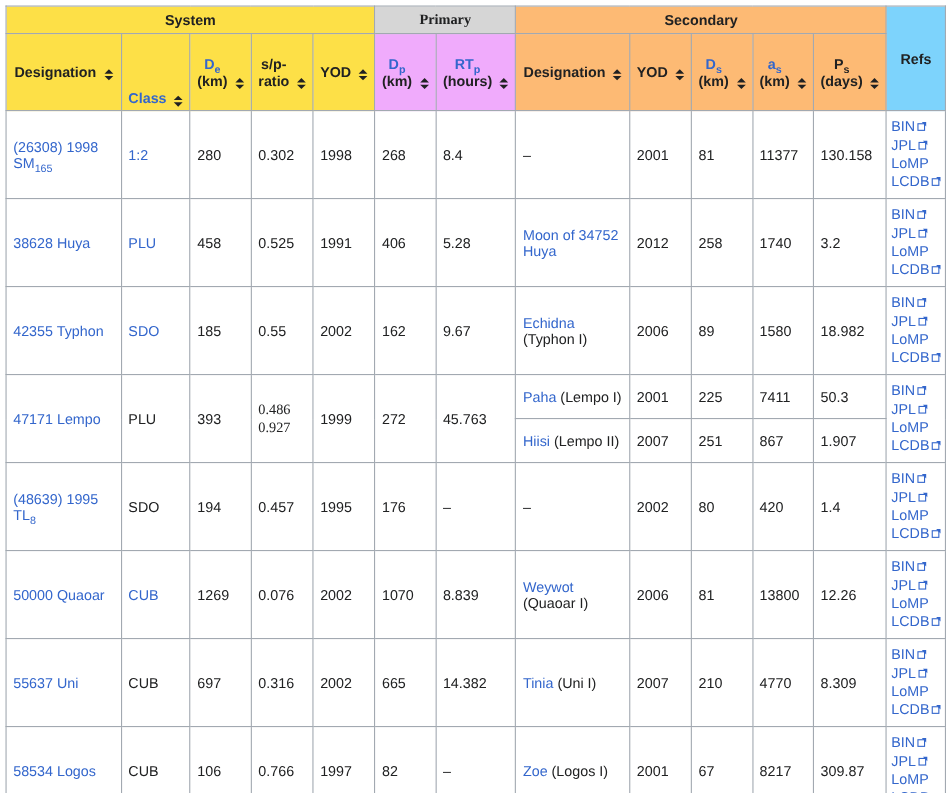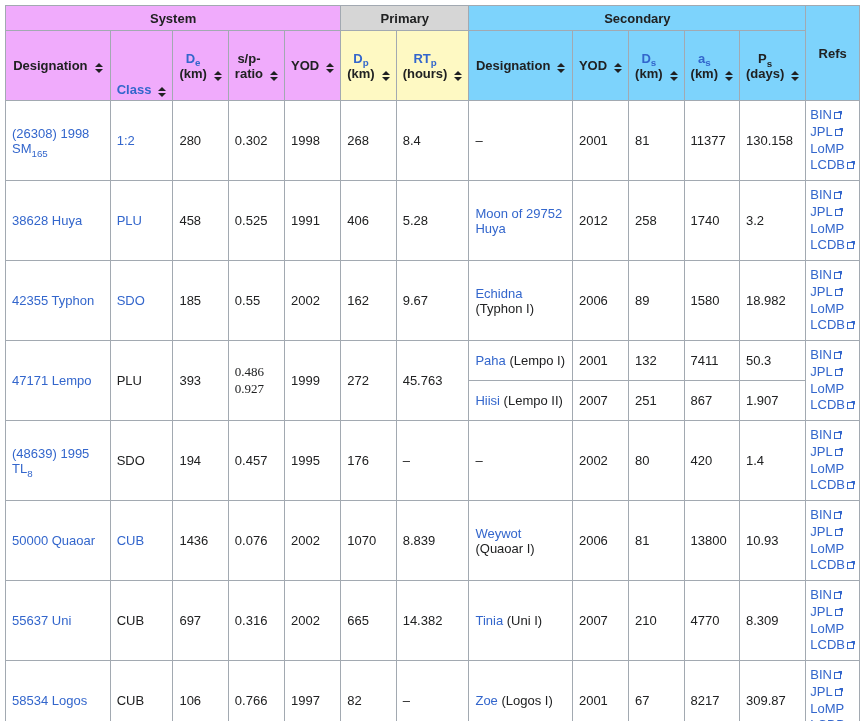--- a/index.html
+++ b/index.html
@@ -19,24 +19,24 @@
     vertical-align:middle;
     text-align:left;
     word-wrap:break-word;
     overflow-wrap:break-word;
   }
   th{text-align:center;font-weight:bold;}
   thead tr.group-row th{padding:2px 4px;height:20px;}
   thead tr.cols-row th{height:42px;}
   tbody tr{height:80px;}
   tbody tr.half{height:40px;}
-  .bg-sys{background:#f0abfc;}
-  .bg-pri{background:#d6d6d6;}
-  .bg-pri2{background:#fef9c3;}
-  .bg-sec{background:#7dd3fc;}
+  .bg-sys{background:#fde047;}
+  .bg-pri{background:#d6d6d6;font-family:Liberation Serif, serif;}
+  .bg-pri2{background:#f0abfc;}
+  .bg-sec{background:#fdba74;}
   .bg-refs{background:#7dd3fc;}
   .lnk{color:#3366cc;text-decoration:none;cursor:pointer;}
   .b{font-weight:normal;}
   .hl{color:#3366cc;margin-top:48px;}
   sub{font-size:75%;line-height:0;}
   .thc{display:flex;align-items:flex-end;justify-content:center;gap:7px;}
   .lbl{text-align:center;min-width:0;}
   .sort-icon{display:inline-flex;flex-direction:column;align-items:center;gap:2px;flex:0 0 auto;}
   .sort-icon i{display:block;width:0;height:0;}
   .sort-icon .tu{border-left:4px solid transparent;border-right:4px solid transparent;border-bottom:4px solid #202122;}
@@ -209,21 +209,21 @@
     </tr>
 
     <tr>
       <td><a class="lnk b">38628 Huya</a></td>
       <td><a class="lnk">PLU</a></td>
       <td>458</td>
       <td>0.525</td>
       <td>1991</td>
       <td>406</td>
       <td>5.28</td>
-      <td><a class="lnk">Moon of 29752 Huya</a></td>
+      <td><a class="lnk">Moon of 34752 Huya</a></td>
       <td>2012</td>
       <td>258</td>
       <td>1740</td>
       <td>3.2</td>
       <td class="c-refs">
         <div class="ref-line"><a class="lnk">BIN</a><span class="ext"></span></div>
         <div class="ref-line"><a class="lnk">JPL</a><span class="ext"></span></div>
         <div class="ref-line"><a class="lnk">LoMP</a></div>
         <div class="ref-line"><a class="lnk">LCDB</a><span class="ext"></span></div>
       </td>
@@ -256,21 +256,21 @@
       <td rowspan="2">393</td>
       <td rowspan="2" class="sp-stack">
           <div>0.486</div>
           <div>0.927</div>
         </td>
       <td rowspan="2">1999</td>
       <td rowspan="2">272</td>
       <td rowspan="2">45.763</td>
       <td><a class="lnk b">Paha</a><span> (Lempo I)</span></td>
       <td>2001</td>
-      <td>132</td>
+      <td>225</td>
       <td>7411</td>
       <td>50.3</td>
       <td rowspan="2" class="c-refs">
         <div class="ref-line"><a class="lnk">BIN</a><span class="ext"></span></div>
         <div class="ref-line"><a class="lnk">JPL</a><span class="ext"></span></div>
         <div class="ref-line"><a class="lnk">LoMP</a></div>
         <div class="ref-line"><a class="lnk">LCDB</a><span class="ext"></span></div>
       </td>
     </tr>
     <tr class="half">
@@ -298,30 +298,30 @@
         <div class="ref-line"><a class="lnk">BIN</a><span class="ext"></span></div>
         <div class="ref-line"><a class="lnk">JPL</a><span class="ext"></span></div>
         <div class="ref-line"><a class="lnk">LoMP</a></div>
         <div class="ref-line"><a class="lnk">LCDB</a><span class="ext"></span></div>
       </td>
     </tr>
 
     <tr>
       <td><a class="lnk b">50000 Quaoar</a></td>
       <td><a class="lnk">CUB</a></td>
-      <td>1436</td>
+      <td>1269</td>
       <td>0.076</td>
       <td>2002</td>
       <td>1070</td>
       <td>8.839</td>
       <td><a class="lnk b">Weywot</a><span> (Quaoar I)</span></td>
       <td>2006</td>
       <td>81</td>
       <td>13800</td>
-      <td>10.93</td>
+      <td>12.26</td>
       <td class="c-refs">
         <div class="ref-line"><a class="lnk">BIN</a><span class="ext"></span></div>
         <div class="ref-line"><a class="lnk">JPL</a><span class="ext"></span></div>
         <div class="ref-line"><a class="lnk">LoMP</a></div>
         <div class="ref-line"><a class="lnk">LCDB</a><span class="ext"></span></div>
       </td>
     </tr>
 
     <tr>
       <td><a class="lnk b">55637 Uni</a></td>

